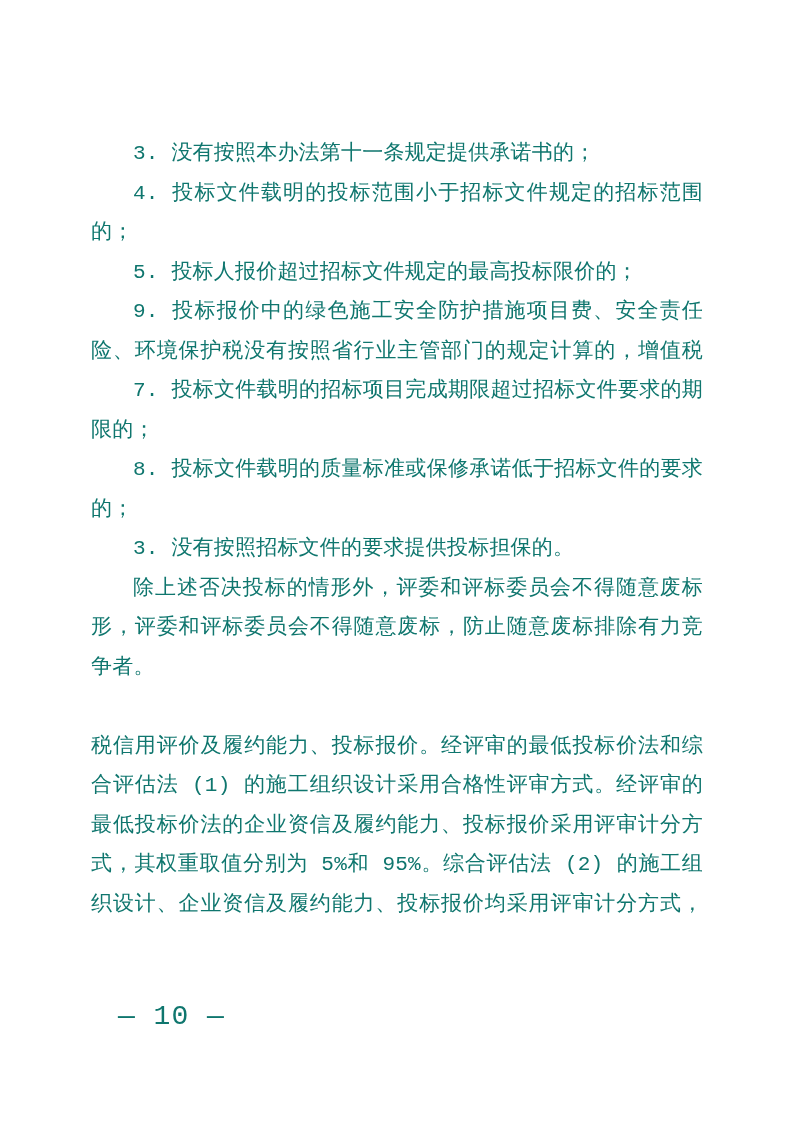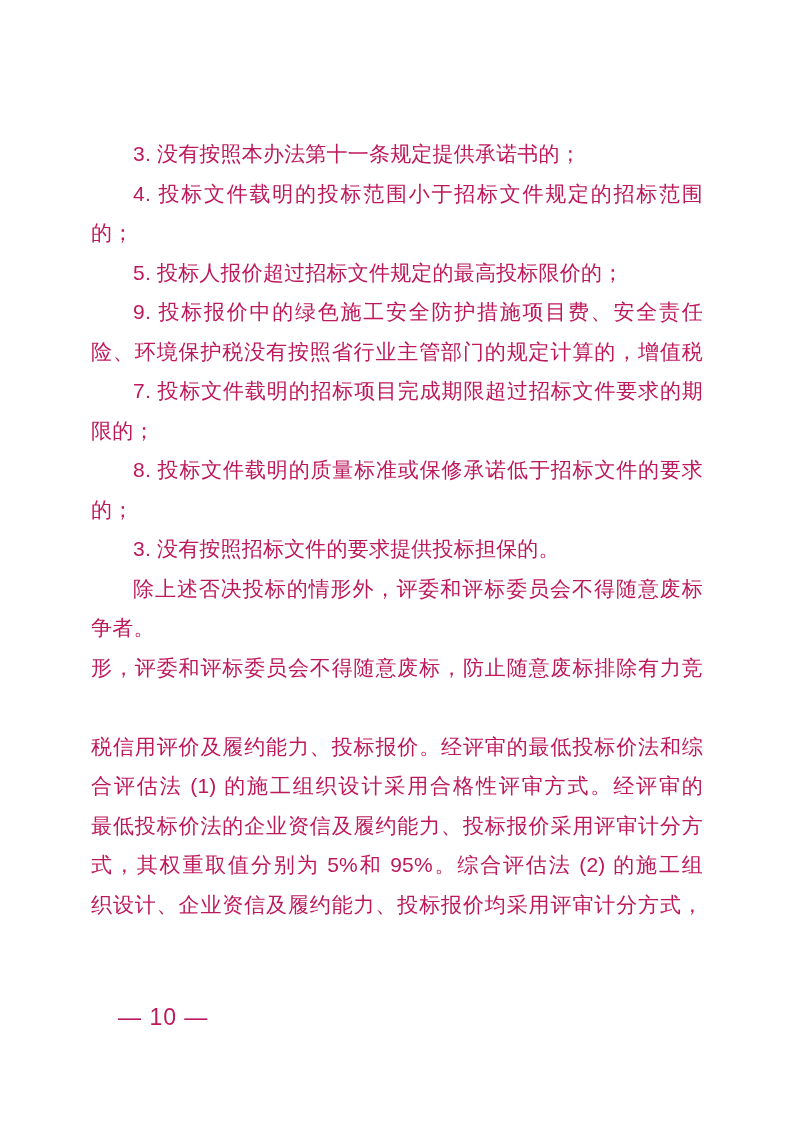--- a/index.html
+++ b/index.html
@@ -5,22 +5,22 @@
   html, body {
     margin: 0;
     padding: 0;
     background: #ffffff;
   }
   .page {
     position: relative;
     width: 724px;
     height: 1122px;
     background: #ffffff;
-    font-family: Liberation Sans, sans-serif;
-    color: #be185d;
+    font-family: Liberation Mono, monospace;
+    color: #0f766e;
     overflow: hidden;
   }
   .content {
     position: absolute;
     left: 91px;
     top: 134px;
     width: 612px;
   }
   .ln {
     display: block;
@@ -39,21 +39,21 @@
     text-align-last: justify;
     text-justify: inter-character;
   }
   .nj {
     text-align: left;
   }
   .footer {
     position: absolute;
     left: 118px;
     top: 1002px;
-    font-size: 23px;
+    font-size: 28px;
     line-height: 30px;
     letter-spacing: 1px;
   }
 </style>
 </head>
 <body>
 
 <div class="page">
   <div class="content">
     <div class="ln ind nj">3. 没有按照本办法第十一条规定提供承诺书的；</div>
@@ -61,22 +61,22 @@
     <div class="ln nj">的；</div>
     <div class="ln ind nj">5. 投标人报价超过招标文件规定的最高投标限价的；</div>
     <div class="ln ind fj">9. 投标报价中的绿色施工安全防护措施项目费、安全责任</div>
     <div class="ln fj">险、环境保护税没有按照省行业主管部门的规定计算的，增值税</div>
     <div class="ln ind fj">7. 投标文件载明的招标项目完成期限超过招标文件要求的期</div>
     <div class="ln nj">限的；</div>
     <div class="ln ind fj">8. 投标文件载明的质量标准或保修承诺低于招标文件的要求</div>
     <div class="ln nj">的；</div>
     <div class="ln ind nj">3. 没有按照招标文件的要求提供投标担保的。</div>
     <div class="ln ind fj">除上述否决投标的情形外，评委和评标委员会不得随意废标</div>
+    <div class="ln fj">形，评委和评标委员会不得随意废标，防止随意废标排除有力竞</div>
     <div class="ln nj">争者。</div>
-    <div class="ln fj">形，评委和评标委员会不得随意废标，防止随意废标排除有力竞</div>
     <div class="ln ind fj">
       
     </div>
     <div class="ln fj">税信用评价及履约能力、投标报价。经评审的最低投标价法和综</div>
     <div class="ln fj">合评估法 (1) 的施工组织设计采用合格性评审方式。经评审的</div>
     <div class="ln fj">最低投标价法的企业资信及履约能力、投标报价采用评审计分方</div>
     <div class="ln fj">式，其权重取值分别为 5%和 95%。综合评估法 (2) 的施工组</div>
     <div class="ln fj">织设计、企业资信及履约能力、投标报价均采用评审计分方式，</div>
   </div>
 

